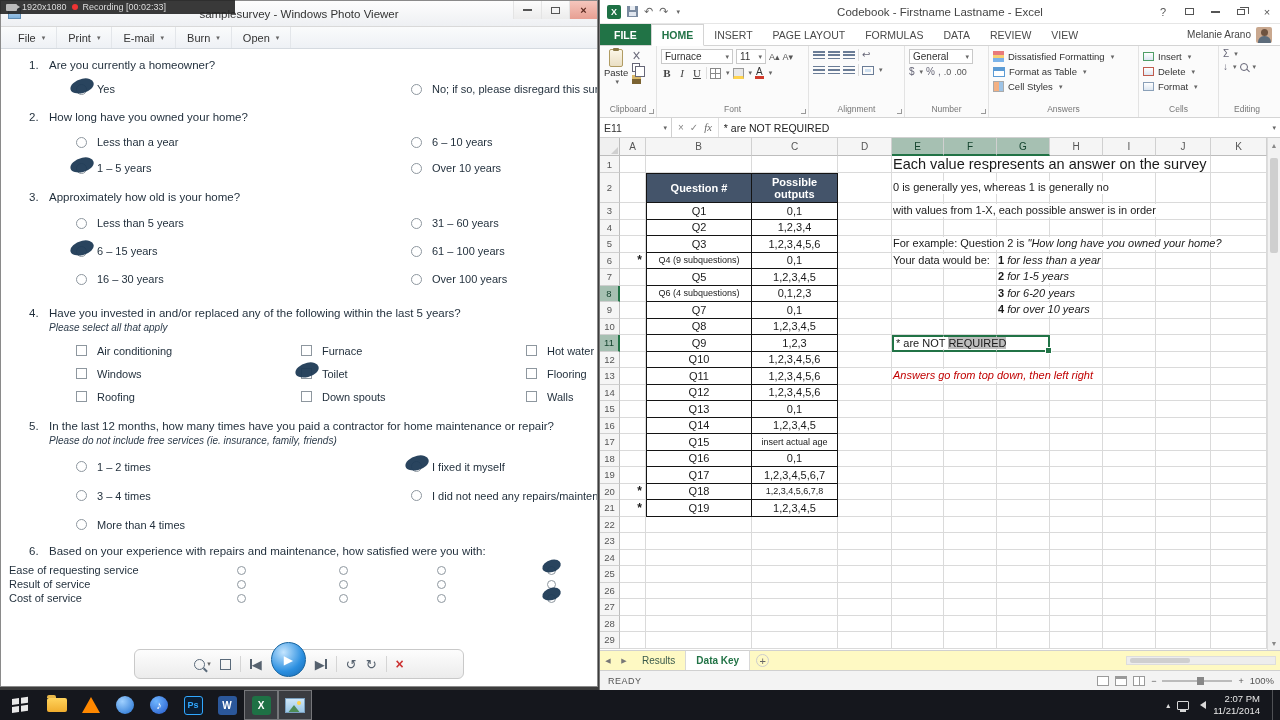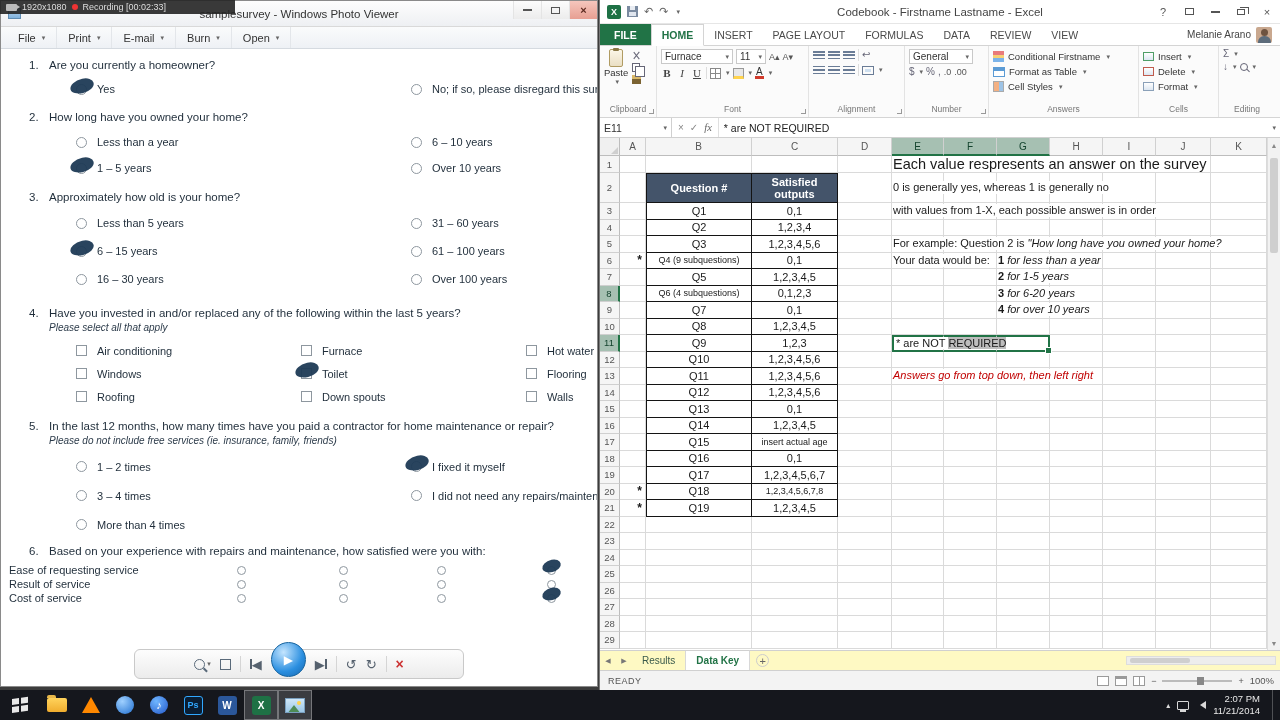--- a/index.html
+++ b/index.html
@@ -656,21 +656,21 @@
           </div>
         </div>
         <div class="rb-lab">Number</div>
         <span class="dl"></span>
       </div>
 
       <div class="rb-g" style="width:150px">
         <div class="rb-body">
           <div class="stybtn">
               <span class="ico-cf"></span>
-              <span>Conditional Firstname</span>
+              <span>Dissatisfied Formatting</span>
               <span class="crt">▾</span>
             </div>
           <div class="stybtn">
               <span class="ico-fat"></span>
               <span>Format as Table</span>
               <span class="crt">▾</span>
             </div>
           <div class="stybtn">
               <span class="ico-cs"></span>
               <span>Cell Styles</span>
@@ -763,21 +763,21 @@
             <div class="xl-cell" style="width: 53px;"></div>
             <div class="xl-cell" style="width: 53px;"></div>
             <div class="xl-cell" style="width: 53px;"></div>
             <div class="xl-cell" style="width: 55px;"></div>
             <div class="xl-cell" style="width: 56px;"></div>
           </div>
           <div class="xr" style="height: 30px;">
             <div class="xl-rowhead">2</div>
             <div class="xl-cell" style="width: 26px;"></div>
             <div class="xl-cell tb th bl" style="width: 106px;">Question #</div>
-            <div class="xl-cell tb th" style="width: 86px;">Satisfied outputs</div>
+            <div class="xl-cell tb th" style="width: 86px;">Possible outputs</div>
             <div class="xl-cell" style="width: 54px;"></div>
             <div class="xl-cell n " style="width: 52px;">
               <span class="ovf">0 is generally yes, whereas 1 is generally no</span>
             </div>
             <div class="xl-cell" style="width: 53px;"></div>
             <div class="xl-cell" style="width: 53px;"></div>
             <div class="xl-cell" style="width: 53px;"></div>
             <div class="xl-cell" style="width: 53px;"></div>
             <div class="xl-cell" style="width: 55px;"></div>
             <div class="xl-cell" style="width: 56px;"></div>

